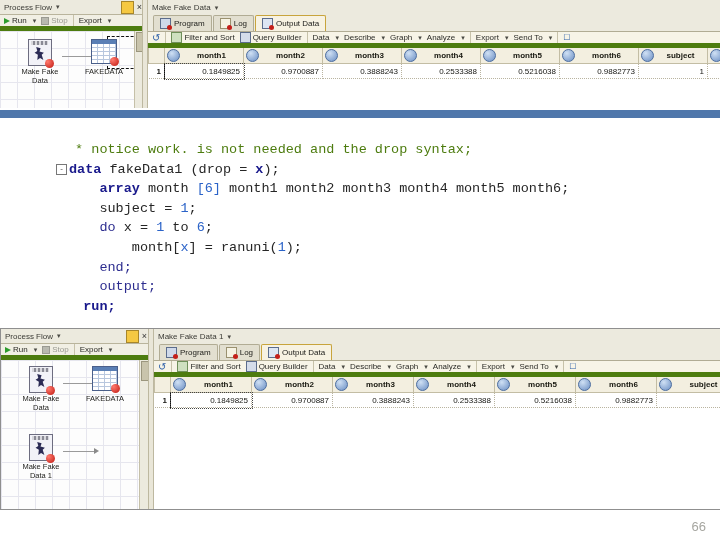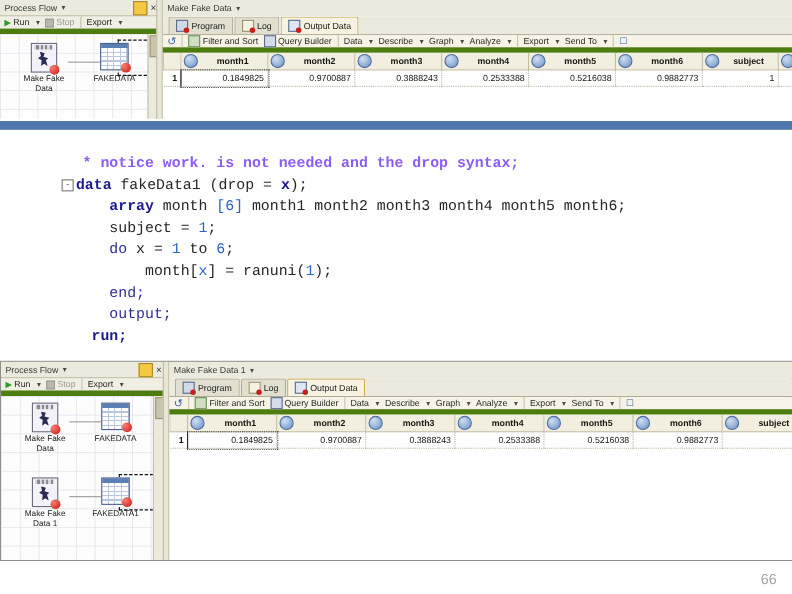--- a/index.html
+++ b/index.html
@@ -148,21 +148,21 @@
     width:14px;padding:0;
   }
   td.firstcell{border:1px solid #111;outline:1px dotted #444;}
 
   
   #code-block{
     position:absolute;left:56px;top:140px;width:664px;
     font-family:"Liberation Mono",monospace;font-size:13.5px;line-height:19.6px;
     color:#1b1b6b;white-space:pre;
   }
-  .c-comment{color:#8b5cf6;font-weight:bold;}
+  .c-comment{color:#4d7c0f;}
   .c-kw{color:#1a1a8c;font-weight:bold;}
   .c-plain{color:#262626;}
   .c-num{color:#2b63c8;}
   .c-stmt{color:#2d2d8f;}
   .fold{
     display:inline-block;width:9px;height:9px;border:1px solid #777;color:#444;
     font-size:8px;line-height:8px;text-align:center;font-family:"Liberation Sans",sans-serif;
     vertical-align:2px;margin-right:2px;background:#fff;
   }
 
@@ -419,29 +419,20 @@
         <div class="node-icon">
           <div class="icon-run">
               <span class="red-ball"></span>
             </div>
         </div>
         <div class="node-label">Make Fake
 Data 1</div>
       </div>
       <div class="arrow-line" style="left:62px;top:91px;width:33px;"></div>
       <div class="arrow-head" style="left:93px;top:88px;"></div>
-      <div class="flow-node" style="left:72px;top:74px;">
-        <div class="node-icon" style="position:relative;">
-          <div class="node-sel-box" style="left:16px;top:-3px;"></div>
-          <div class="icon-data" style="position:relative;">
-              <span class="red-ball"></span>
-            </div>
-        </div>
-        <div class="node-label"><span class="sel">FAKEDATA1</span></div>
-      </div>
 
       <div class="vscroll">
         <div class="thumb"></div>
       </div>
     </div>
   </div>
 
   <div class="splitter" style="left:147px;top:0;height:180px;"></div>
 
   <div style="position:absolute;left:153px;top:0;width:566px;height:180px;">

